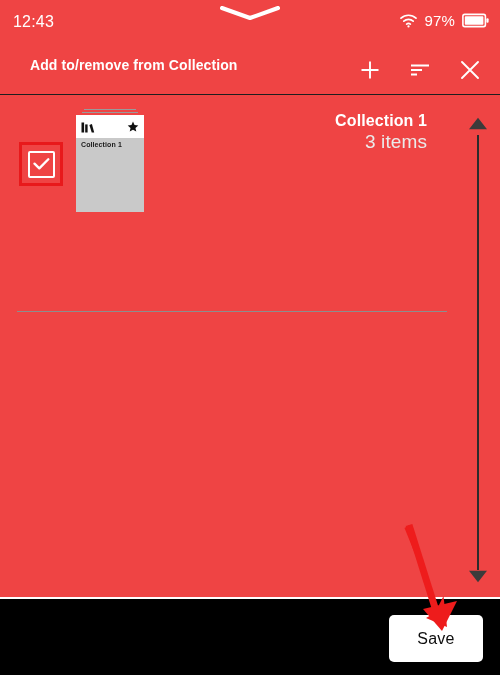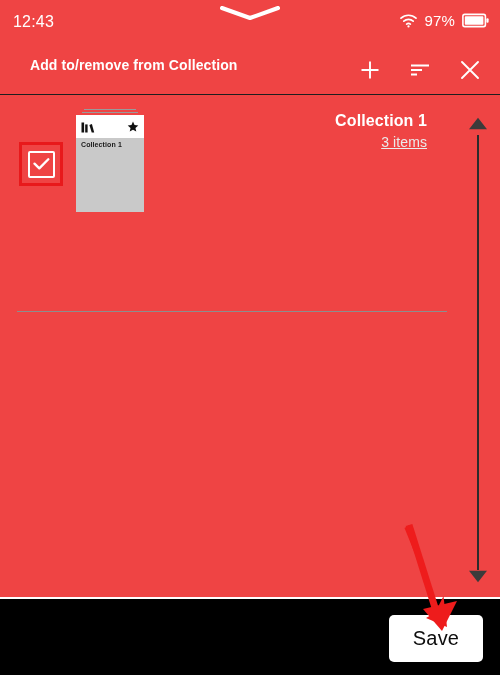--- a/index.html
+++ b/index.html
@@ -181,25 +181,24 @@
     width: 270px;
   }
   .row-title {
     font-size: 16px;
     font-weight: bold;
     color: #ffffff;
     line-height: 20px;
     letter-spacing: 0.1px;
   }
   .row-sub {
-    font-size: 14px;
+    font-size: 19px;
     color: #eaeaea;
     line-height: 22px;
     letter-spacing: 0.1px;
-    text-decoration: underline;
   }
 
   .row-divider {
     position: absolute;
     top: 216px; left: 17px;
     width: 430px; height: 1px;
     background: #8d8d8d;
   }
 
   
@@ -242,21 +241,21 @@
   }
   .save-button {
     position: absolute;
     left: 389px; top: 16px;
     width: 94px; height: 47px;
     background: #ffffff;
     border: none;
     border-radius: 5px;
     color: #0d0d0d;
     font-family: "Liberation Sans", sans-serif;
-    font-size: 20px;
+    font-size: 16px;
     letter-spacing: 0.2px;
     cursor: pointer;
     padding: 0;
   }
 
   
   .annot-arrow {
     position: absolute;
     top: 515px; left: 385px;
     width: 80px; height: 135px;

